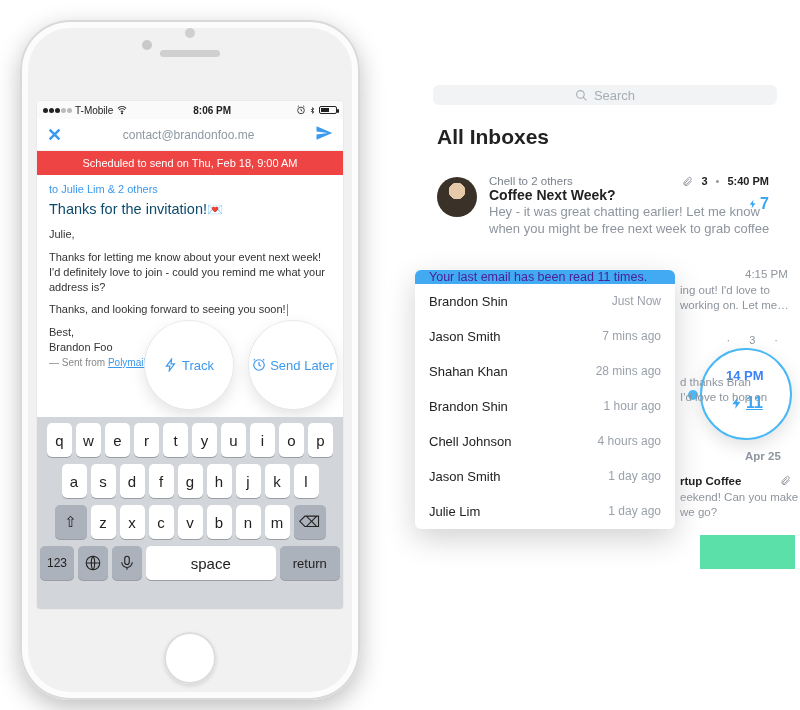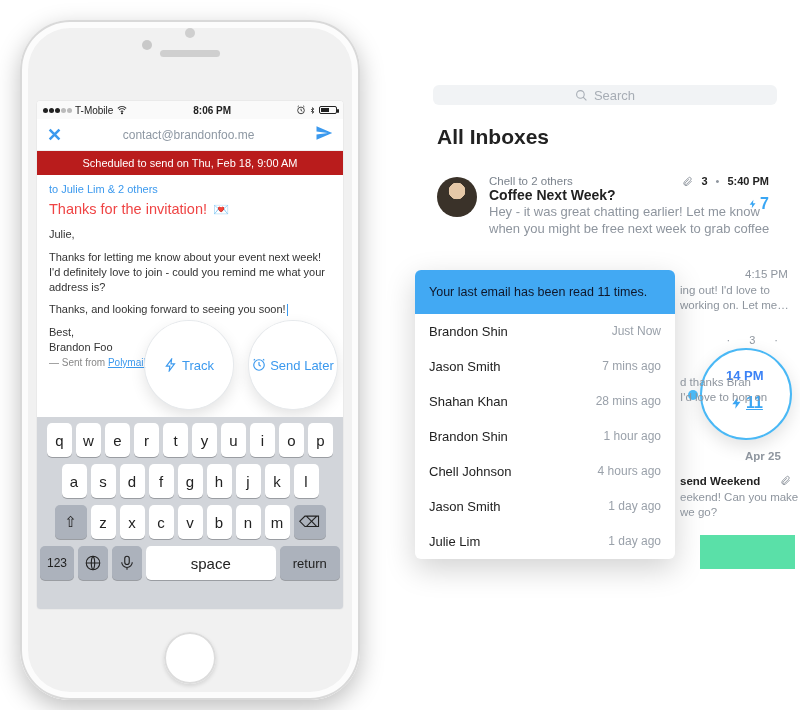--- a/index.html
+++ b/index.html
@@ -28,25 +28,25 @@
 .dots span { width:5px;height:5px;border-radius:50%;background:#222; }
 .dots span:nth-child(4), .dots span:nth-child(5){background:#bbb;}
 .battery { display:inline-block; width:18px; height:8px; border:1px solid #222; border-radius:2px; position:relative; }
 .battery:after{content:"";position:absolute;right:-3px;top:2px;width:2px;height:4px;background:#222;border-radius:1px;}
 .battery .fill { position:absolute; left:1px; top:1px; bottom:1px; width:50%; background:#222; }
 
 .navbar { height:32px; display:flex; align-items:center; justify-content:space-between; padding:0 10px; font-size:12px; color:#8e98a3; border-bottom:1px solid #f0f0f0; }
 .navbar .close { color:#3b99ee; font-size:18px; font-weight:600; }
 .navbar .send { color:#3b99ee; }
 
-.sched-banner { background:#b91c1c; color:#fff; font-size:11px; text-align:center; padding:6px 4px; }
+.sched-banner { background:#ef4444; color:#fff; font-size:11px; text-align:center; padding:6px 4px; }
 
 .compose { padding:8px 12px; font-size:11.5px; color:#222; }
 .to-line { color:#3b99ee; font-size:11px; }
-.subject { font-size:14.5px; color:#ef4444; padding:6px 0 10px; display:flex; align-items:center; gap:6px;}
+.subject { font-size:14.5px; color:#0c4a6e; padding:6px 0 10px; display:flex; align-items:center; }
 .heart { font-size:13px; }
 .body-line { font-size:11px; color:#333; line-height:1.35; margin-bottom:8px; }
 .body-line.cursor:after{content:"";display:inline-block;width:1px;height:12px;background:#3b99ee;vertical-align:middle;margin-left:1px;}
 .signature { font-size:10px; color:#888; }
 .signature a { color:#3b99ee; text-decoration:underline; }
 
 .pill-row { position:absolute; right:6px; bottom:200px; display:flex; gap:16px; }
 .pill-bubble { width:88px; height:88px; border-radius:50%; background:rgba(255,255,255,.96); box-shadow:0 0 0 1px #e6e9ec, 0 6px 16px rgba(0,0,0,.12); display:flex; align-items:center; justify-content:center; }
 .pill-inner { color:#3b99ee; font-size:13px; display:flex; align-items:center; gap:4px; }
 .bolt-icon, .clock-icon { width:14px; height:14px; }
@@ -73,21 +73,21 @@
 .mi-body { margin-left:52px; }
 .from { font-size:11.5px; color:#7a828c; }
 .subj { font-size:14px; font-weight:700; color:#222; line-height:1.2; }
 .snippet { font-size:13px; color:#8e959e; line-height:1.3; }
 .meta { position:absolute; right:26px; top:8px; text-align:right; font-size:11px; color:#8e959e; display:flex; gap:8px; align-items:center;}
 .clip-icon{ width:11px;height:11px; }
 .bolt-meta { color:#39a6f4; font-weight:700; display:flex;align-items:center;gap:2px;}
 .bolt-sm { width:10px;height:10px; }
 
 .popover { position:absolute; left:415px; top:270px; width:260px; background:#fff; border-radius:6px; box-shadow:0 10px 30px rgba(0,0,0,.18); overflow:hidden; }
-.pop-head { background:#42a9f3; color:#0f172a; font-size:12.5px; padding:15px 14px; }
+.pop-head { background:#42a9f3; color:#4c1d95; font-size:12.5px; padding:0 14px; }
 .pop-row { display:flex; justify-content:space-between; padding:10px 14px; font-size:13px; }
 .pop-row .n { color:#222; }
 .pop-row .t { color:#9aa1aa; font-size:12px; }
 
 .circle-highlight {
   position:absolute; left:700px; top:348px; width:92px; height:92px; border-radius:50%;
   border:2px solid #4ab8f5; box-shadow:0 6px 18px rgba(0,0,0,.12);
 }
 .circle-highlight:before { content:""; position:absolute; left:-14px; top:40px; width:10px; height:10px; border-radius:50%; background:#4ab8f5; }
 .ch-time { position:absolute; top:18px; left:24px; font-size:13px; font-weight:700; color:#3b82f6;}
@@ -337,21 +337,21 @@
     <svg viewBox="0 0 24 24" fill="#39a6f4">
         <path d="M13 2L4 14h6l-1 8 9-12h-6l1-8z"></path>
       </svg>
     <span>11</span>
   </span>
 </div>
 <div class="pt-thanks">d thanks Bran</div>
 <div class="pt-thanks2">I'd love to hop on</div>
 
 <div class="oct">Apr 25</div>
-<div class="partial-text pt3">send Weekend</div>
+<div class="partial-text pt3">rtup Coffee</div>
 <div class="clip2">
   <svg width="11" height="11" viewBox="0 0 24 24" fill="none" stroke="#8e959e" stroke-width="2">
       <path d="M21 11l-9 9a5 5 0 01-7-7l9-9a3.5 3.5 0 015 5l-9 9a2 2 0 01-3-3l8-8"></path>
     </svg>
 </div>
 <div class="partial-text pt4">eekend! Can you make</div>
 <div class="partial-text pt5">we go?</div>
 
 <div class="greenbar"></div>
 

